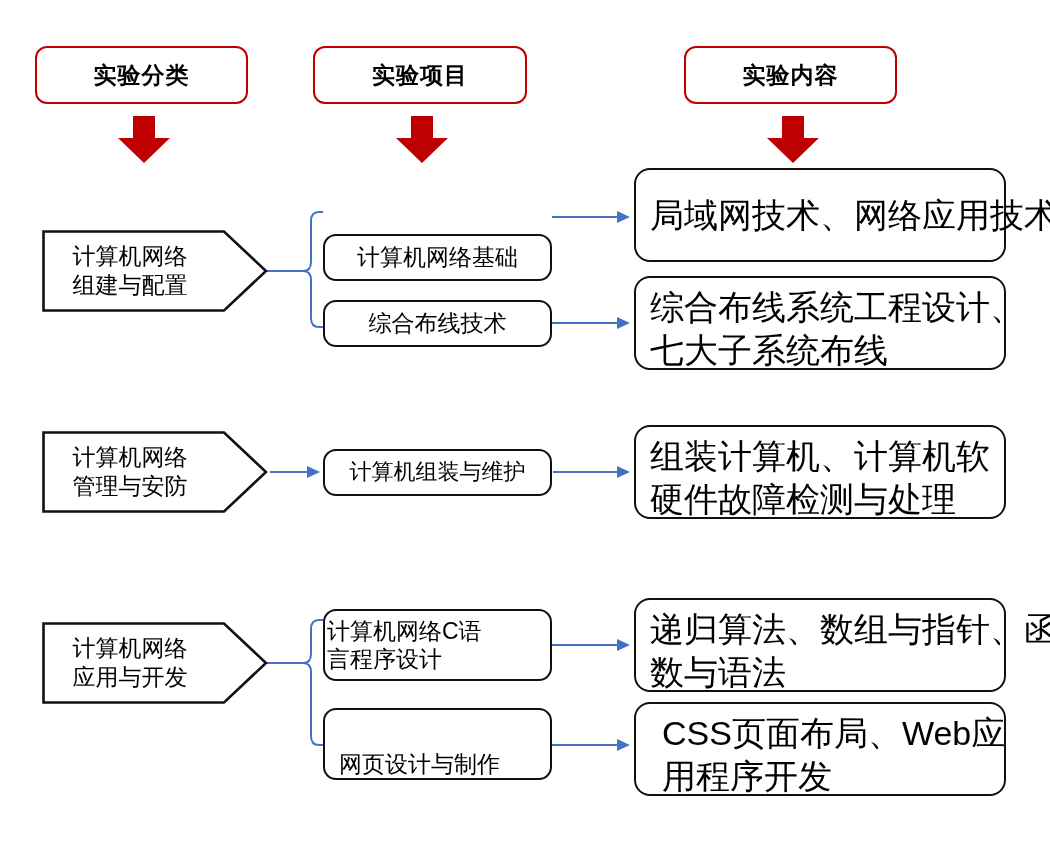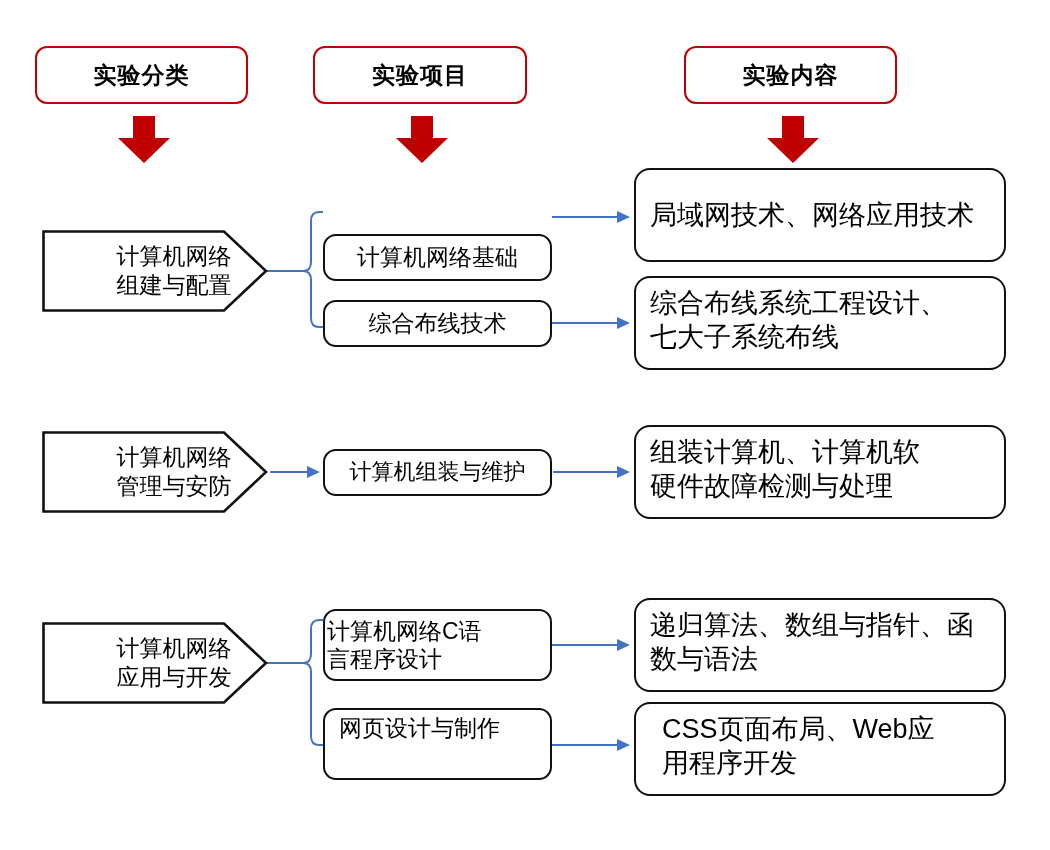--- a/index.html
+++ b/index.html
@@ -47,21 +47,20 @@
     width: 176px;
     height: 100%;
     display: flex;
     flex-direction: column;
     align-items: center;
     justify-content: center;
     font-size: 23px;
     line-height: 1.24;
     color: #000000;
     pointer-events: none;
-    margin-left: 44px;
   }
   .pent-label span { display: block; white-space: nowrap; }
 
   
   .proj-box {
     border: 2.5px solid #111111;
     border-radius: 13px;
     background: #ffffff;
     display: flex;
     flex-direction: column;
@@ -78,21 +77,21 @@
 
   
   .cont-box {
     border: 2.5px solid #111111;
     border-radius: 16px;
     background: #ffffff;
     display: flex;
     flex-direction: column;
     justify-content: flex-start;
     box-sizing: border-box;
-    font-size: 27px;
+    font-size: 34px;
     line-height: 1.26;
     padding: 8px 14px 0 14px;
     color: #000000;
   }
   .cont-box.mid { justify-content: center; padding-top: 0; }
   .cont-box span { display: block; white-space: nowrap; }
 
   svg.overlay {
     position: absolute;
     left: 0; top: 0;
@@ -204,21 +203,21 @@
     <div class="pent-label">
       <span>计算机网络</span>
       <span>应用与开发</span>
     </div>
   </div>
 
   <div class="abs proj-box" style="left:323px; top:609px; width:229px; height:72px; padding:0 2px;">
     <span>计算机网络C语</span>
     <span>言程序设计</span>
   </div>
-  <div class="abs proj-box" style="left:323px; top:708px; width:229px; height:72px; padding:0 14px; justify-content:flex-start; padding-top:4px;">
+  <div class="abs proj-box" style="left:323px; top:708px; width:229px; height:72px; padding:0 14px; justify-content:flex-end; padding-top:4px;">
     <span>网页设计与制作</span>
   </div>
 
   <div class="abs cont-box" style="left:634px; top:598px; width:372px; height:94px;">
     <span>递归算法、数组与指针、函</span>
     <span>数与语法</span>
   </div>
   <div class="abs cont-box" style="left:634px; top:702px; width:372px; height:94px; padding-left:26px;">
     <span>CSS页面布局、Web应</span>
     <span>用程序开发</span>

